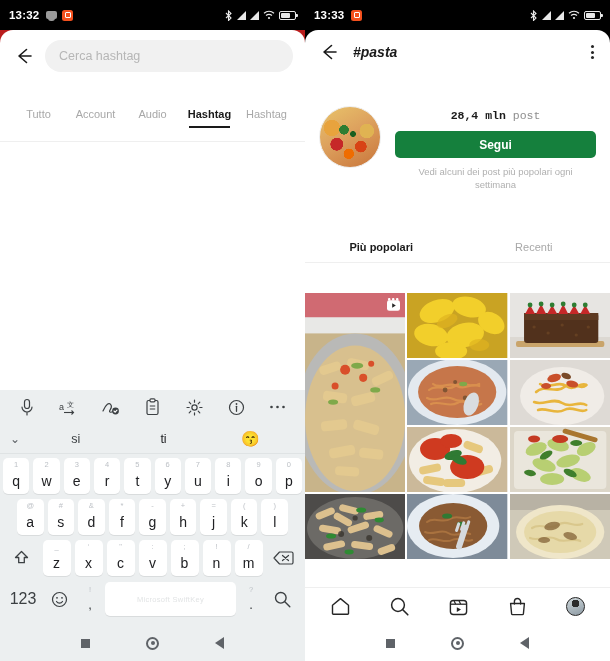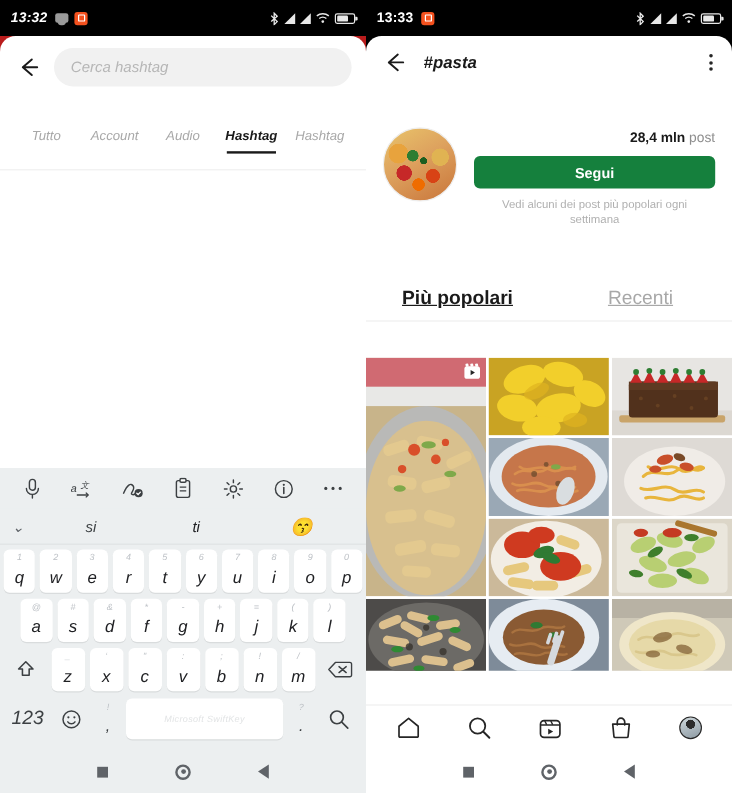--- a/index.html
+++ b/index.html
@@ -6,21 +6,21 @@
   html, body {
     width: 610px; height: 661px;
     background: #ffffff;
     font-family: "Liberation Sans", sans-serif;
     overflow: hidden;
   }
   .stage { position: relative; width: 610px; height: 661px; display: flex; }
 
   
   .phone { position: relative; width: 305px; height: 661px; background: #000; display: flex; flex-direction: column; }
-  .phone.left  { background: #b91c1c; font-style: italic; }
+  .phone.left  { background: #b91c1c; }
   .phone.right { background: #000; }
 
   .statusbar {
     height: 30px; background: #000; color: #fff;
     display: flex; align-items: center; padding: 0 9px;
     font-size: 11px; font-weight: bold; letter-spacing: .2px;
     flex: 0 0 30px;
   }
   .sb-time { font-size: 11.5px; font-weight: bold; }
   .sb-left-icons { display: flex; align-items: center; gap: 5px; margin-left: 7px; }
@@ -117,31 +117,31 @@
       radial-gradient(circle at 55% 45%, #1b5e20 0 6%, transparent 6.5%),
       radial-gradient(circle at 28% 62%, #c62828 0 11%, transparent 11.5%),
       radial-gradient(circle at 68% 66%, #d84315 0 10%, transparent 10.5%),
       radial-gradient(circle at 48% 78%, #ef6c00 0 9%, transparent 9.5%),
       radial-gradient(circle at 20% 35%, #e8a33d 0 13%, transparent 13.5%),
       radial-gradient(circle at 78% 40%, #e0b352 0 12%, transparent 12.5%),
       linear-gradient(150deg, #e9c46a 0%, #dda15e 45%, #c9753a 100%);
     border: 1px solid #eee;
   }
   .ig-meta { flex: 1; padding-top: 3px; }
-  .ig-count { text-align: right; font-size: 11.5px; color: #8e8e8e; margin-bottom: 9px; }
+  .ig-count { text-align: center; font-size: 11.5px; color: #8e8e8e; margin-bottom: 9px; font-family: Liberation Mono, monospace; }
   .ig-count b { color: #1a1a1a; font-weight: bold; font-size: 11.5px; }
   .ig-follow {
     display: block; width: 100%; height: 27px; border: none; border-radius: 5px;
     background: #15803d; color: #fff; font-size: 12px; font-weight: bold;
     font-family: "Liberation Sans", sans-serif; cursor: pointer;
   }
   .ig-sub { text-align: center; font-size: 9.5px; color: #b0b0b0; line-height: 1.35; margin-top: 8px; padding: 0 6px; }
 
   .ig-tabs { display: flex; border-bottom: 1px solid #efefef; }
-  .ig-tab { flex: 1; text-align: center; font-size: 16px; color: #a8a8a8; padding: 9px 0 9px 0; text-decoration: underline; }
+  .ig-tab { flex: 1; text-align: center; font-size: 11px; color: #a8a8a8; padding: 9px 0 9px 0; }
   .ig-tab.active { color: #1a1a1a; font-weight: bold; }
 
   .ig-grid { flex: 1; display: grid; grid-template-columns: repeat(3, 1fr); grid-auto-rows: 65px; gap: 2px; padding: 2px 0 0 0; overflow: hidden; }
   .cell { position: relative; overflow: hidden; }
   .cell.tall { grid-row: span 3; }
   .reel-badge { position: absolute; top: 4px; right: 4px; width: 15px; height: 15px; }
 
   .ig-bottomnav { flex: 0 0 38px; display: flex; align-items: center; justify-content: space-around; background: #fff; border-top: 1px solid #efefef; padding: 0 6px; }
   .ig-bottomnav .bi { width: 21px; height: 21px; color: #262626; display: flex; align-items: center; justify-content: center; }
   .ig-av-small {

